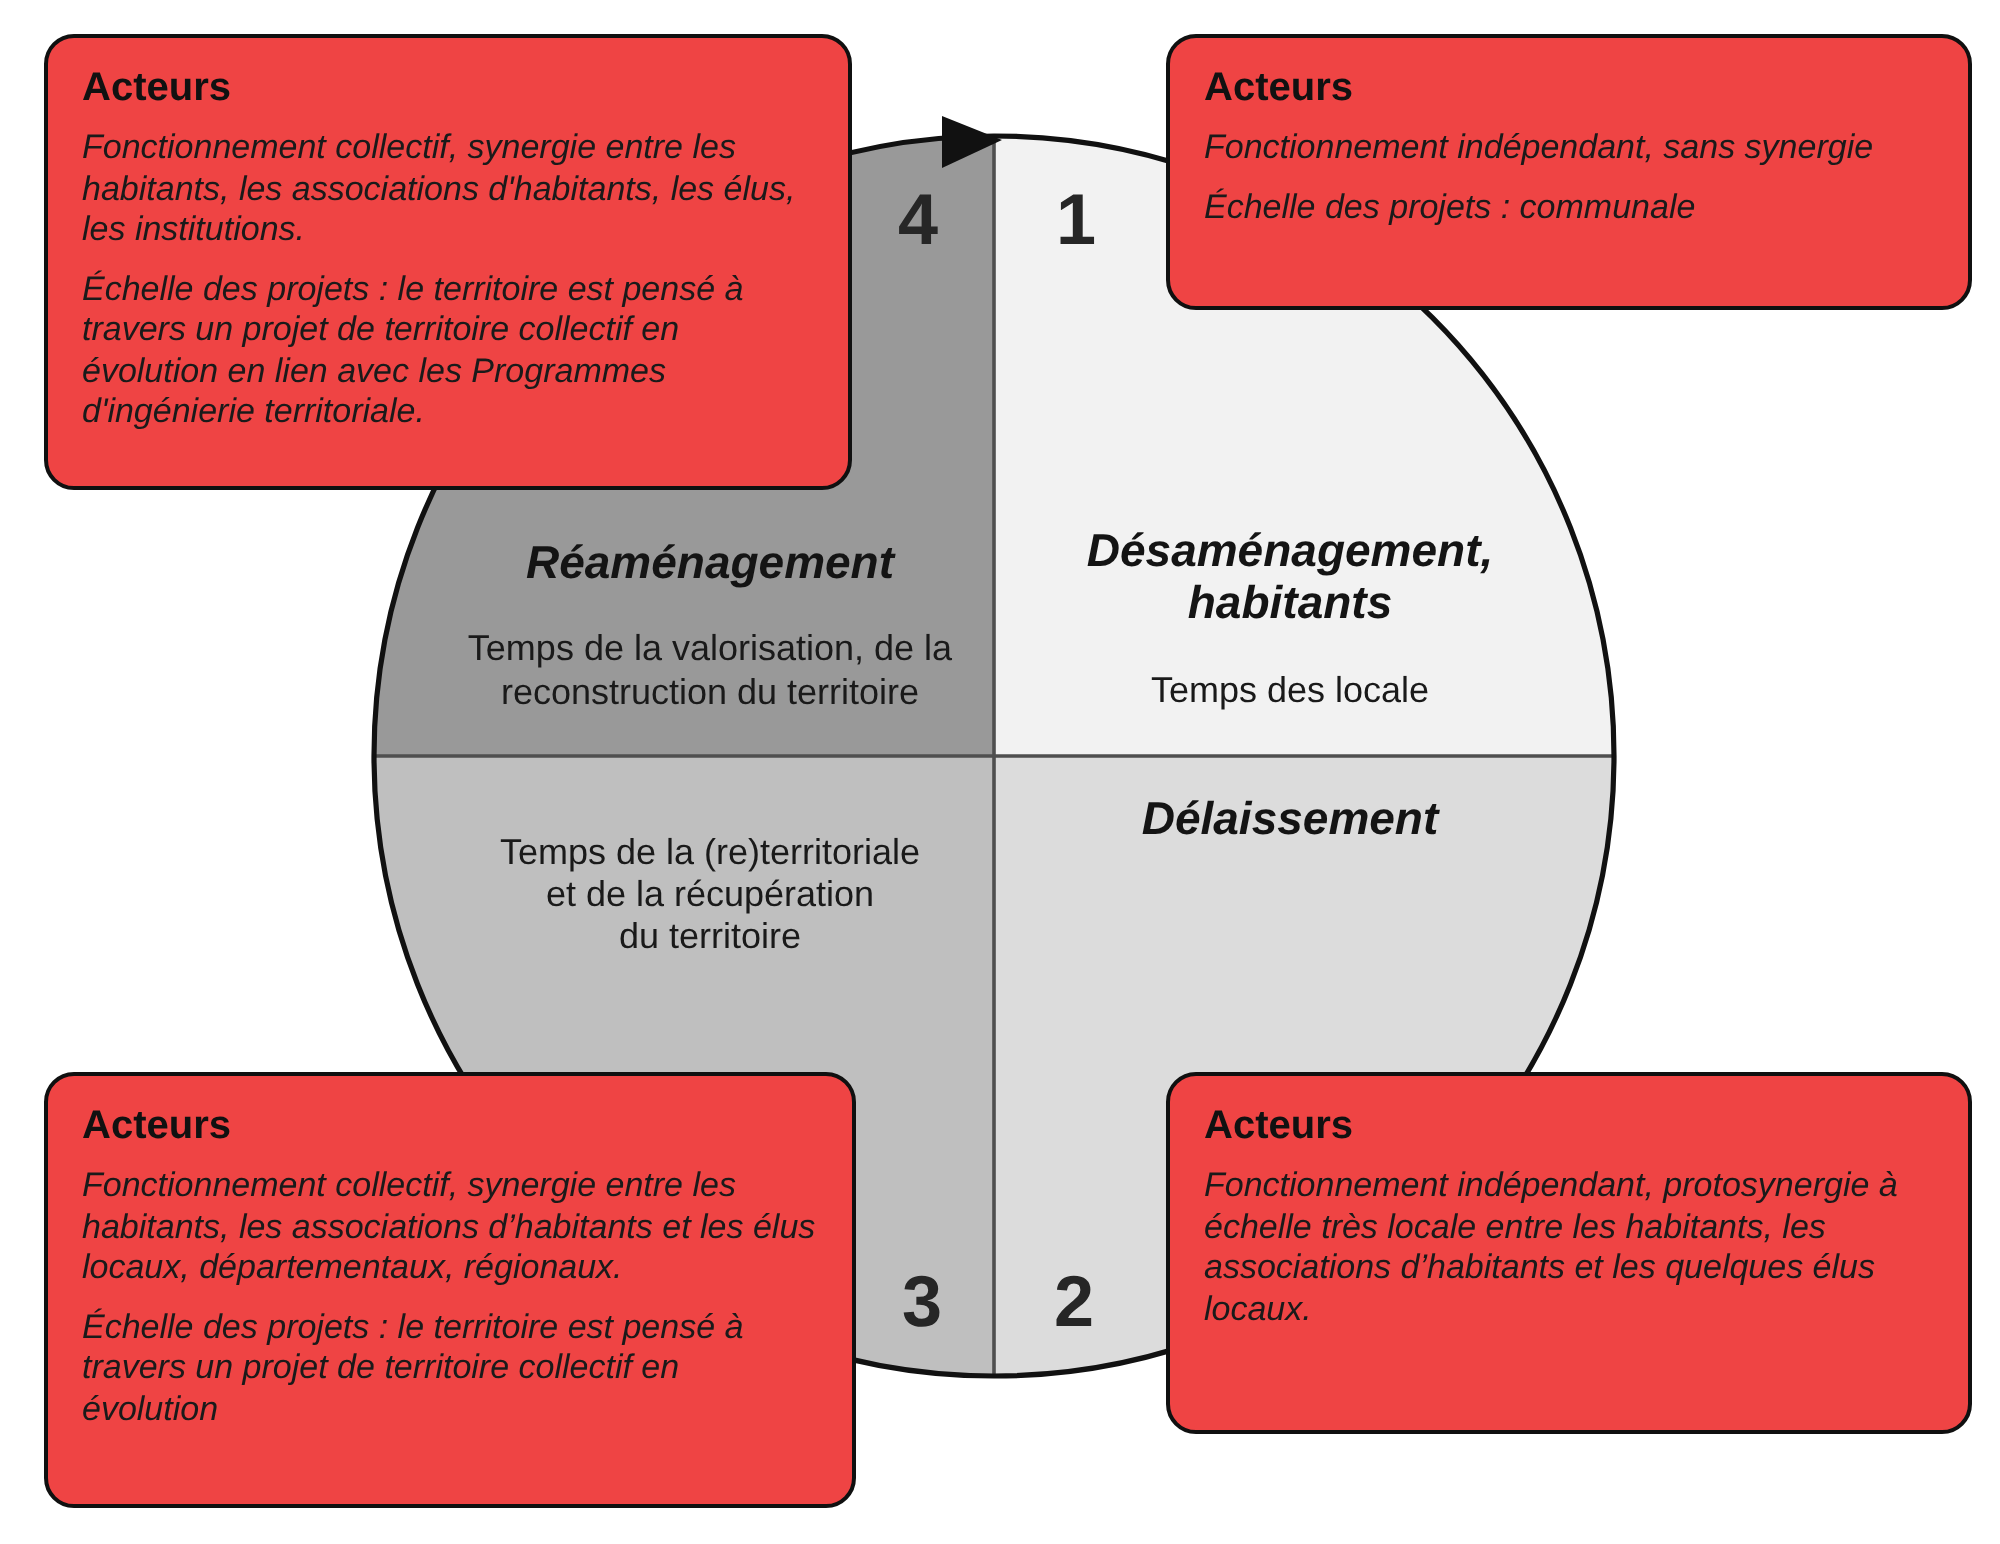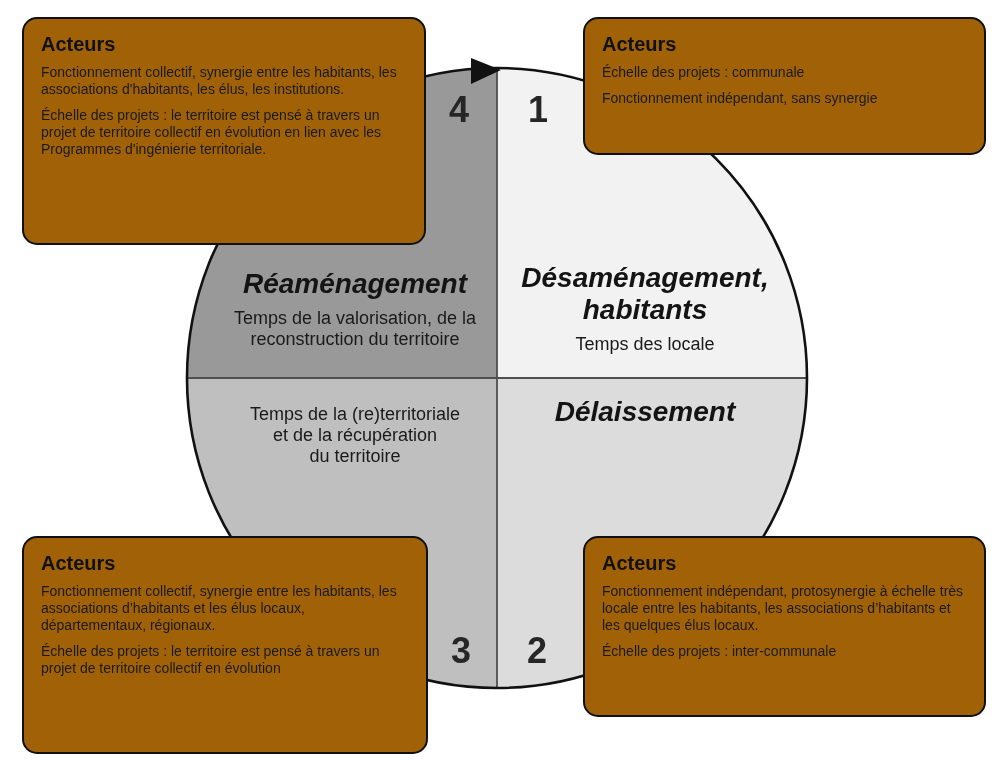--- a/index.html
+++ b/index.html
@@ -2,33 +2,33 @@
 <html><head>
 <meta charset="utf-8">
 <style>
   html,body{margin:0;padding:0;background:#ffffff;}
   .stage{
     position:relative;width:1000px;height:772px;background:#ffffff;
     font-family:"Liberation Sans","DejaVu Sans",sans-serif;overflow:hidden;color:#141414;
   }
   .circle-layer{position:absolute;left:0;top:0;}
   .qtext{position:absolute;text-align:center;z-index:2;}
-  .qtitle{font-weight:bold;font-style:italic;font-size:28px;line-height:1.15;white-space:pre-line;color:#141414;}
-  .qsub{font-size:18px;line-height:1.18;white-space:pre-line;margin-top:8px;color:#1a1a1a;}
+  .qtitle{font-weight:bold;font-style:italic;font-size:23px;line-height:1.15;white-space:pre-line;color:#141414;}
+  .qsub{font-size:18px;line-height:1.18;white-space:pre-line;margin-top:20px;color:#1a1a1a;}
   .qnum{
     position:absolute;transform:translate(-50%,-50%);z-index:2;
     font-size:36px;font-weight:600;color:#262626;line-height:1;
   }
   .callout{
     position:absolute;z-index:3;box-sizing:border-box;
-    background:#a16207;border:2.5px solid #101010;border-radius:15px;
+    background:#ef4444;border:2.5px solid #101010;border-radius:15px;
     padding:12px 17px;
   }
   .callout h3{margin:2px 0 0 0;font-size:20px;font-weight:bold;color:#111;line-height:1.1;}
-  .callout p{margin:9px 0 0 0;font-size:14px;line-height:1.21;color:#1a1a1a;}
+  .callout p{margin:9px 0 0 0;font-size:17px;line-height:1.21;color:#1a1a1a;font-style:italic;}
 </style>
 </head>
 <body>
 
 <div class="stage">
 
   <svg class="circle-layer" width="1000" height="772" viewBox="0 0 1000 772">
     <path d="M497,378 L497,68 A310,310 0 0 0 187,378 Z" fill="#999999"></path>
     <path d="M497,378 L497,68 A310,310 0 0 1 807,378 Z" fill="#f2f2f2"></path>
     <path d="M497,378 L807,378 A310,310 0 0 1 497,688 Z" fill="#dcdcdc"></path>
@@ -67,29 +67,28 @@
   </div>
 
   <div class="callout" style="left:22px;top:17px;width:404px;height:228px">
     <h3>Acteurs</h3>
     <p>Fonctionnement collectif, synergie entre les habitants, les associations d'habitants, les élus, les institutions.</p>
     <p>Échelle des projets : le territoire est pensé à travers un projet de territoire collectif en évolution en lien avec les Programmes d'ingénierie territoriale.</p>
   </div>
 
   <div class="callout" style="left:583px;top:17px;width:403px;height:138px">
     <h3>Acteurs</h3>
+    <p>Fonctionnement indépendant, sans synergie</p>
     <p>Échelle des projets : communale</p>
-    <p>Fonctionnement indépendant, sans synergie</p>
   </div>
 
   <div class="callout" style="left:22px;top:536px;width:406px;height:218px">
     <h3>Acteurs</h3>
     <p>Fonctionnement collectif, synergie entre les habitants, les associations d’habitants et les élus locaux, départementaux, régionaux.</p>
     <p>Échelle des projets : le territoire est pensé à travers un projet de territoire collectif en évolution</p>
   </div>
 
   <div class="callout" style="left:583px;top:536px;width:403px;height:181px">
     <h3>Acteurs</h3>
     <p>Fonctionnement indépendant, protosynergie à échelle très locale entre les habitants, les associations d’habitants et les quelques élus locaux.</p>
-    <p>Échelle des projets : inter-communale</p>
   </div>
 
 </div>
 
 </body></html>

